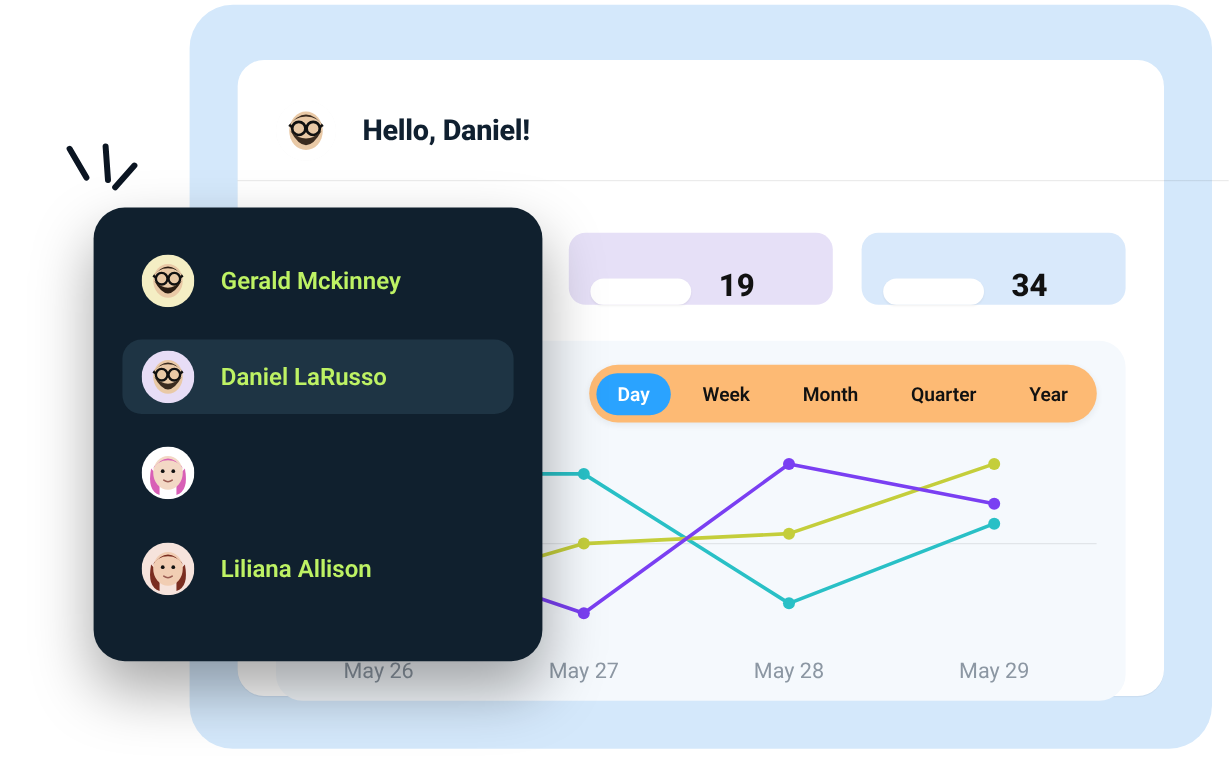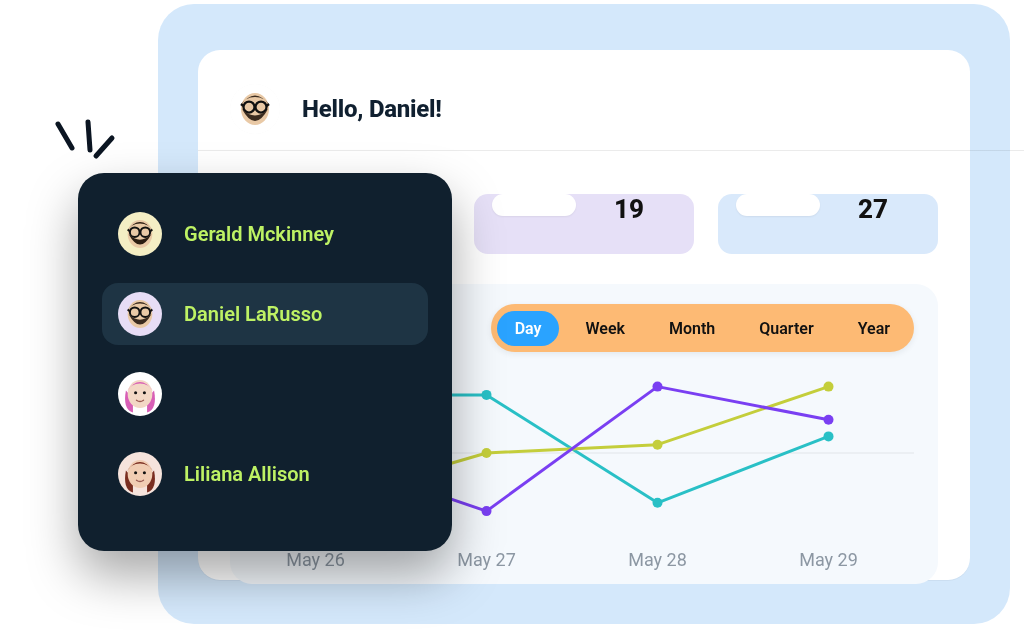--- a/index.html
+++ b/index.html
@@ -52,22 +52,22 @@
   .rule{
     position:absolute;left:198px;right:0;top:150px;height:1px;
     background:linear-gradient(to right, rgba(0,0,0,0.08), rgba(0,0,0,0.08));
   }
 
   
   .cards{
     margin-top:54px;display:flex;gap:24px;justify-content:flex-end;
   }
   .card{
-    height:60px;border-radius:14px;display:flex;align-items:flex-start;
-    padding:0 18px;gap:28px;
+    height:60px;border-radius:14px;display:flex;align-items:flex-end;
+    padding:0 18px;gap:13px;
   }
   .card .chip{
     width:84px;height:22px;border-radius:11px;background:#fff;
     box-shadow:0 1px 2px rgba(0,0,0,0.06);
   }
   .card .num{
     font-weight:800;font-size:26px;color:#111;min-width:40px;text-align:right;
   }
   .card.blue{background:var(--card-blue);width:160px;}
   .card.lilac{background:var(--card-lilac);width:220px;}
@@ -162,21 +162,21 @@
       <div class="card blue">
         <div class="chip"></div>
         <div class="num">18</div>
       </div>
       <div class="card lilac">
         <div class="chip"></div>
         <div class="num">19</div>
       </div>
       <div class="card powder">
         <div class="chip"></div>
-        <div class="num">27</div>
+        <div class="num">34</div>
       </div>
     </div>
 
     <div class="chart-card">
       <div class="range-seg" id="range-seg">
           <div class="seg active">Day</div>
           <div class="seg">Week</div>
           <div class="seg">Month</div>
           <div class="seg">Quarter</div>
           <div class="seg">Year</div>

